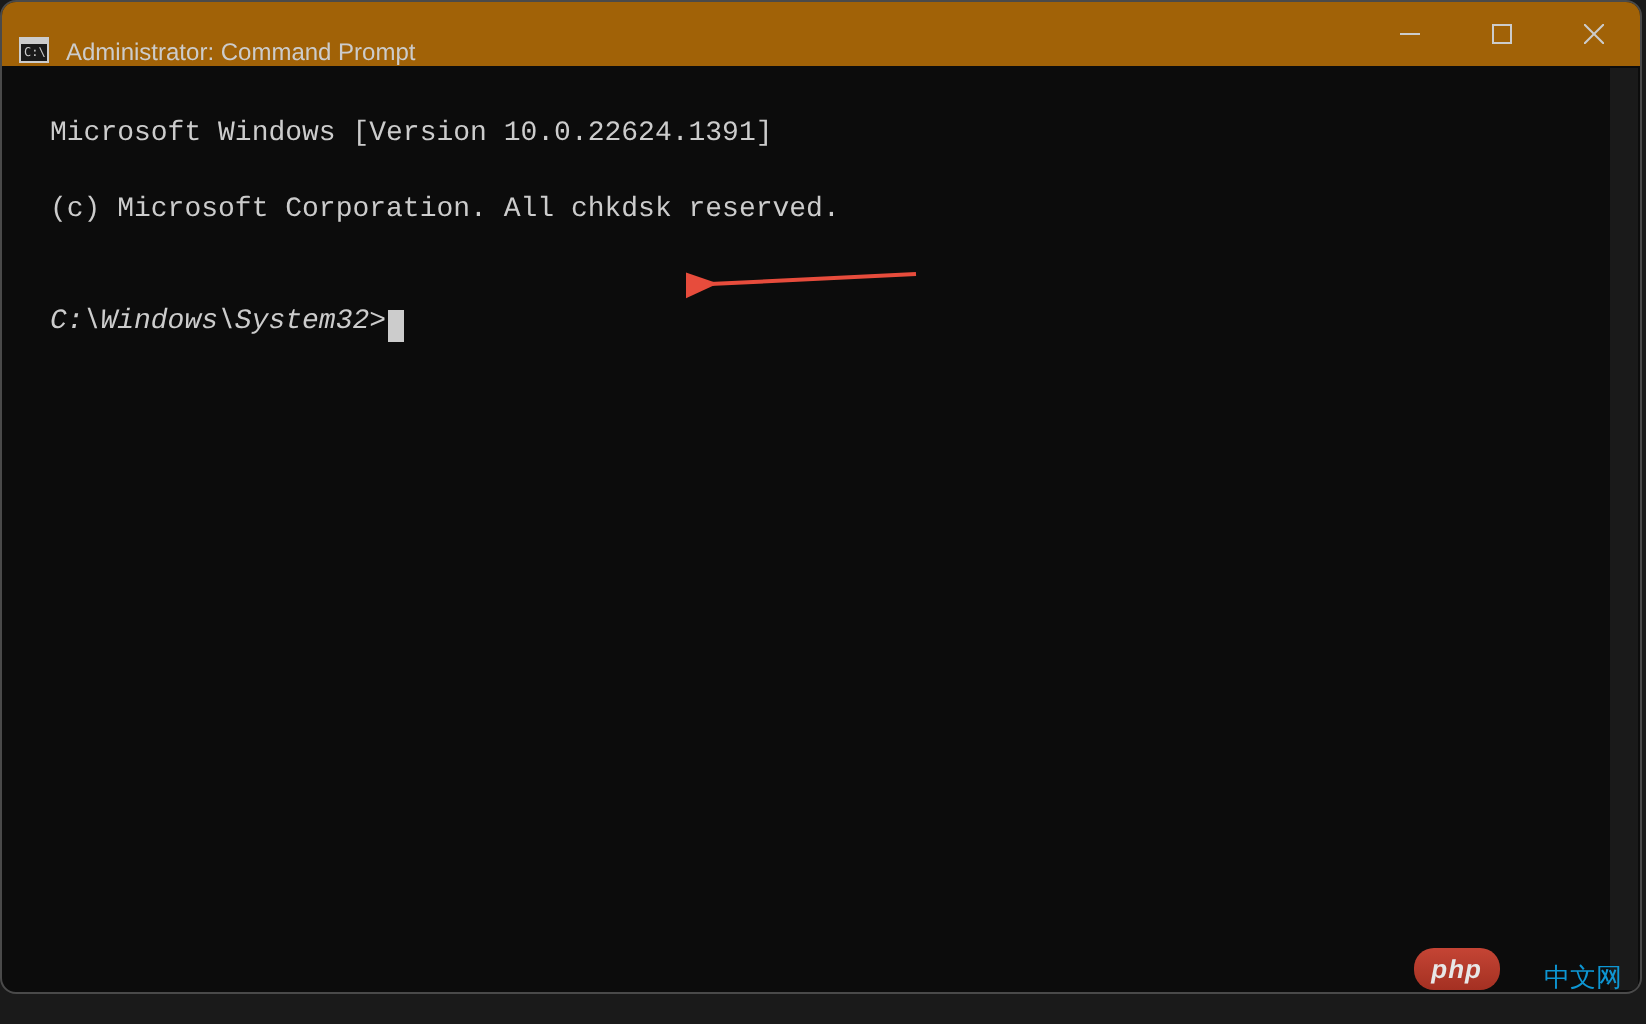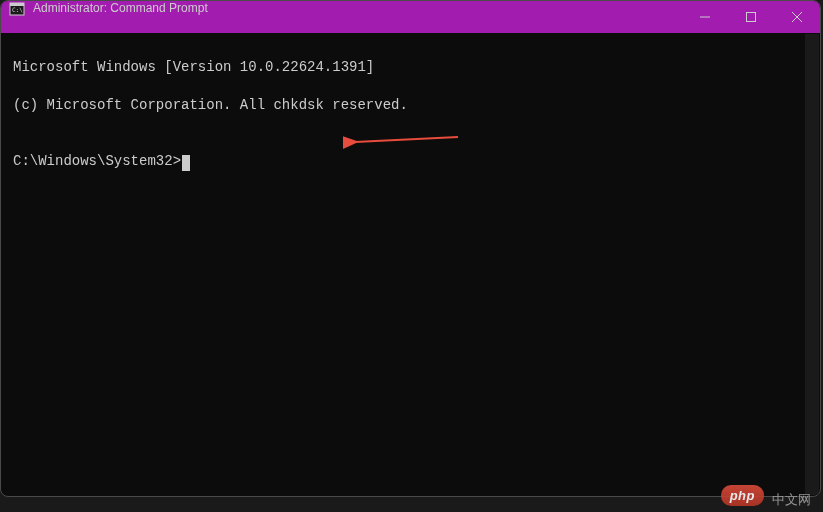--- a/index.html
+++ b/index.html
@@ -20,23 +20,23 @@
       height: 497px;
       background: #0c0c0c;
       border: 1px solid #4a4a4a;
       border-radius: 8px;
       overflow: hidden;
       position: relative;
       margin: 0;
     }
     .titlebar {
       height: 32px;
-      background: #a21caf;
-      display: flex;
-      align-items: flex-start;
+      background: #a16207;
+      display: flex;
+      align-items: flex-end;
       padding-left: 8px;
       user-select: none;
     }
     .titlebar-icon {
       width: 16px;
       height: 16px;
       margin-right: 8px;
       display: flex;
       align-items: center;
       justify-content: center;
@@ -57,35 +57,36 @@
     .window-control {
       width: 46px;
       height: 32px;
       display: flex;
       align-items: center;
       justify-content: center;
       color: #cccccc;
       cursor: pointer;
     }
     .terminal-content {
-      padding: 6px 12px;
+      padding: 6px 24px;
       font-family: Consolas, "Courier New", monospace;
       font-size: 14px;
       color: #cccccc;
       line-height: 1.35;
       white-space: pre;
       position: relative;
       height: calc(100% - 32px);
     }
     .terminal-line {
       display: block;
     }
     .prompt-line {
       display: flex;
       align-items: flex-end;
+      font-style: italic;
     }
     .cursor {
       display: inline-block;
       width: 8px;
       height: 16px;
       background: #cccccc;
       margin-left: 1px;
       vertical-align: text-bottom;
     }
     .arrow-annotation {
@@ -106,39 +107,39 @@
       position: absolute;
       right: 2px;
       top: 2px;
       width: 10px;
       height: 100%;
       background: transparent;
     }
     .watermark {
       position: absolute;
       right: 12px;
-      bottom: 3px;
+      bottom: 14px;
       display: flex;
       align-items: center;
-      gap: 8px;
+      gap: 22px;
       opacity: 0.9;
     }
     .watermark-badge {
       background: linear-gradient(to bottom, #d94b3a, #b53525);
       color: #fff;
       font-weight: bold;
       font-style: italic;
       font-size: 13px;
       padding: 3px 9px;
       border-radius: 10px;
       font-family: Arial, sans-serif;
       letter-spacing: 0.5px;
     }
     .watermark-text {
-      color: #a3a3a3;
+      color: #0ea5e9;
       font-size: 13px;
       font-family: "Microsoft YaHei", sans-serif;
       margin-top: 10px;
     }
   </style>
 </head>
 <body>
 
 <div class="window">
   <div class="titlebar">

